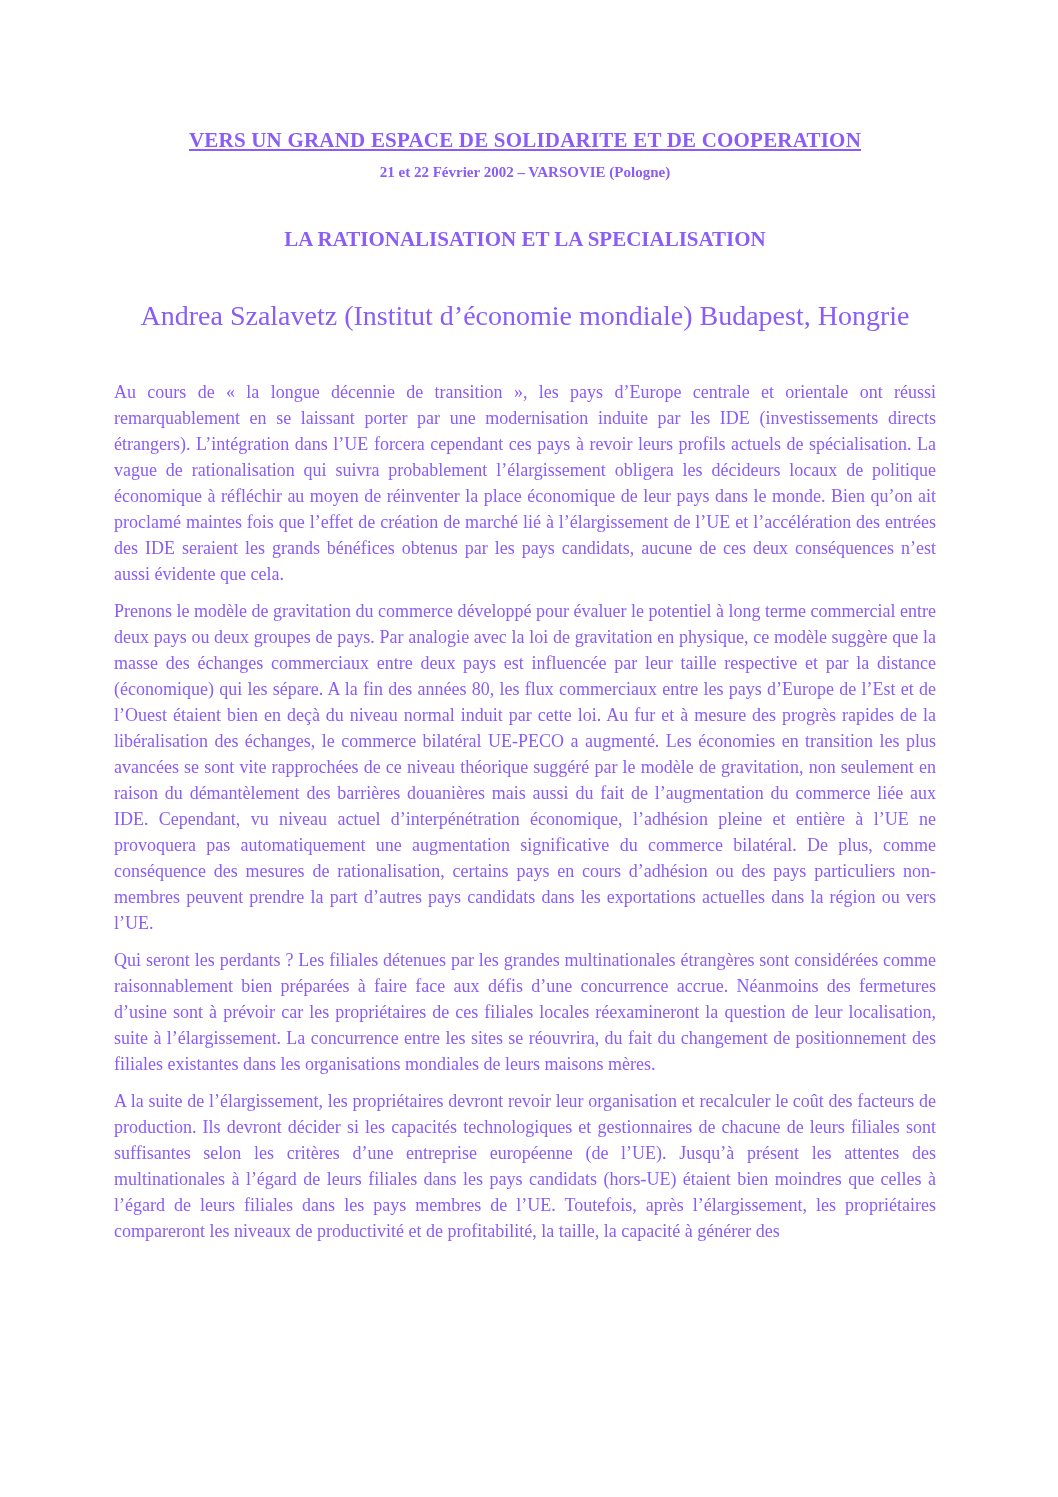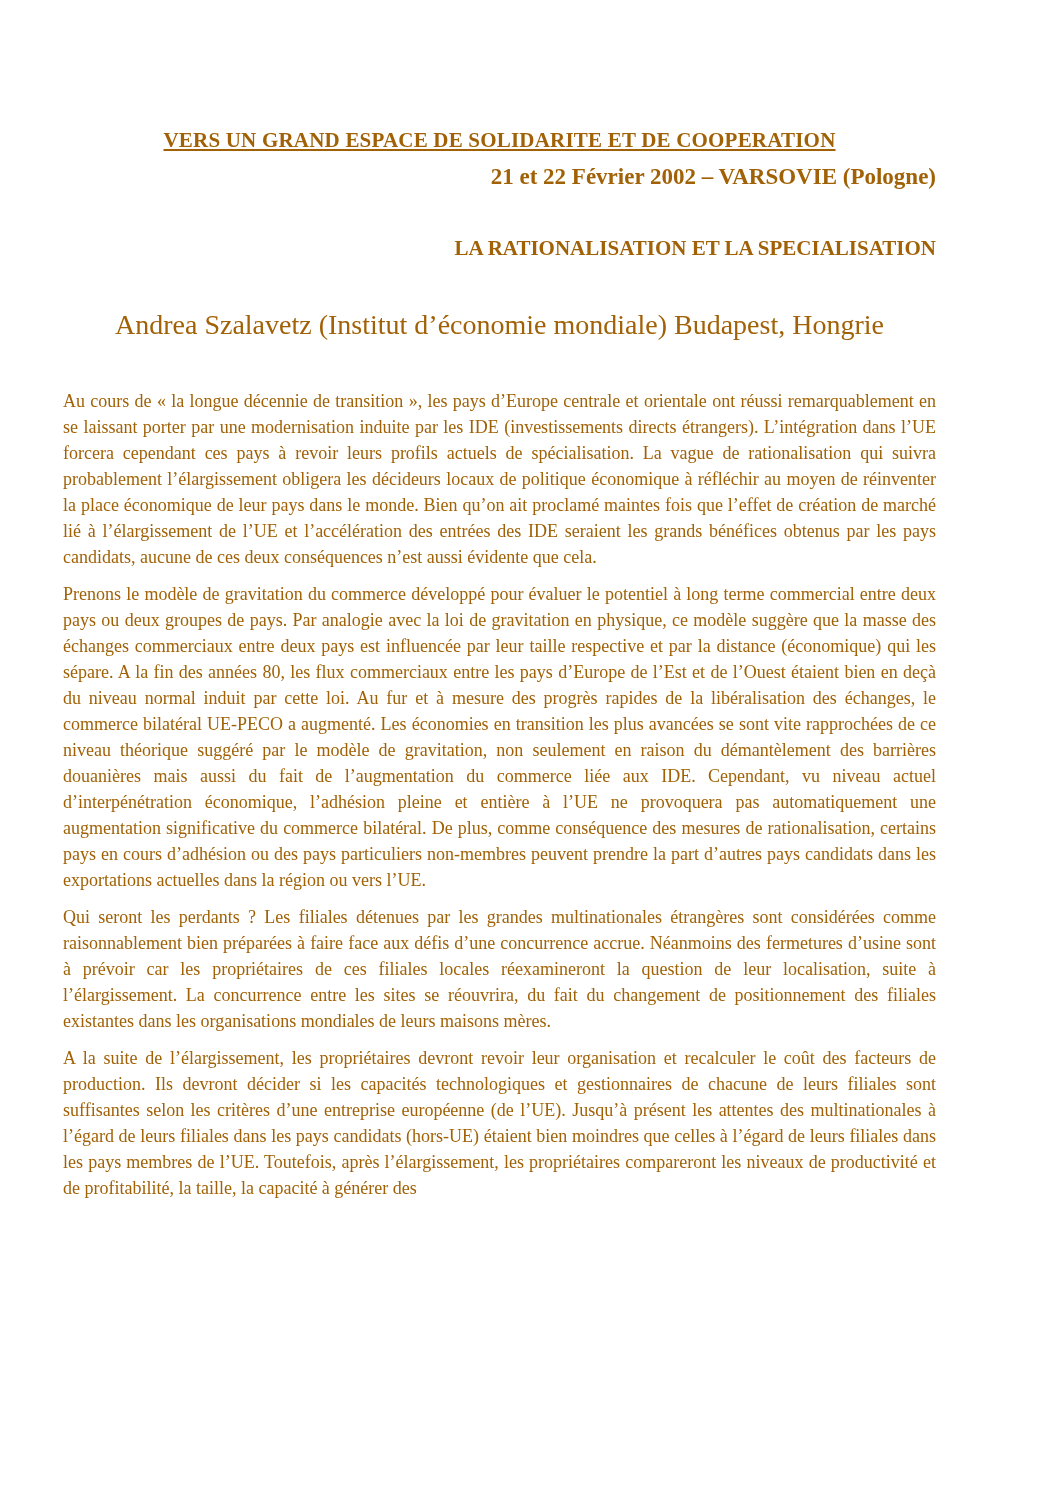--- a/index.html
+++ b/index.html
@@ -7,48 +7,47 @@
     padding: 0;
     background: #ffffff;
   }
   .page {
     position: relative;
     width: 1058px;
     height: 1497px;
     margin: 0 auto;
     background: #ffffff;
     font-family: "Liberation Serif", "DejaVu Serif", serif;
-    color: #a16207;
+    color: #8b5cf6;
     overflow: hidden;
     box-sizing: border-box;
-    padding: 128px 122px 0 63px;
+    padding: 128px 122px 0 114px;
   }
   .doc-title {
     margin: 0 0 11px 0;
     text-align: center;
     font-size: 21px;
     font-weight: bold;
     text-decoration: underline;
     letter-spacing: 0.2px;
   }
   .doc-subtitle {
     margin: 0 0 46px 0;
-    text-align: right;
-    font-size: 23px;
+    text-align: center;
+    font-size: 15px;
     font-weight: bold;
   }
   .doc-heading {
     margin: 0 0 17px 0;
     text-align: center;
     font-size: 21px;
     font-weight: bold;
   }
   .doc-heading.last {
     margin-bottom: 48px;
-    text-align: right;
   }
   .doc-author {
     margin: 0 0 47px 0;
     text-align: center;
     font-size: 28px;
     font-weight: normal;
   }
   .doc-body {
     font-size: 18px;
     line-height: 26px;

